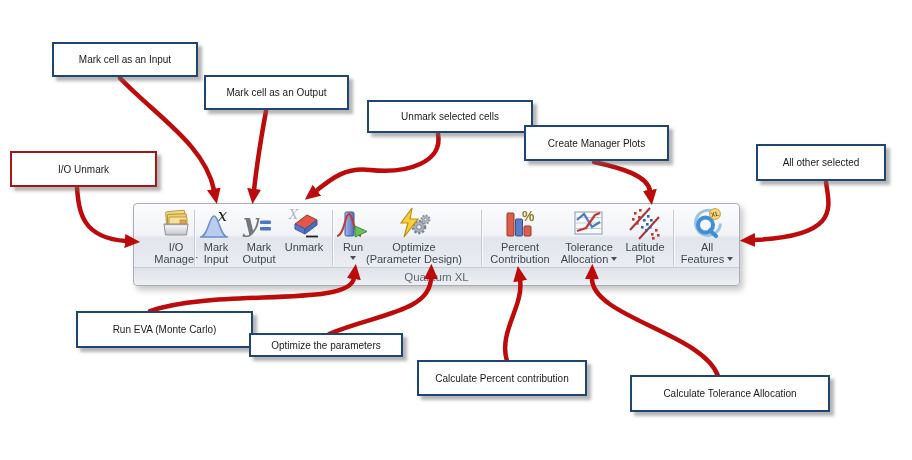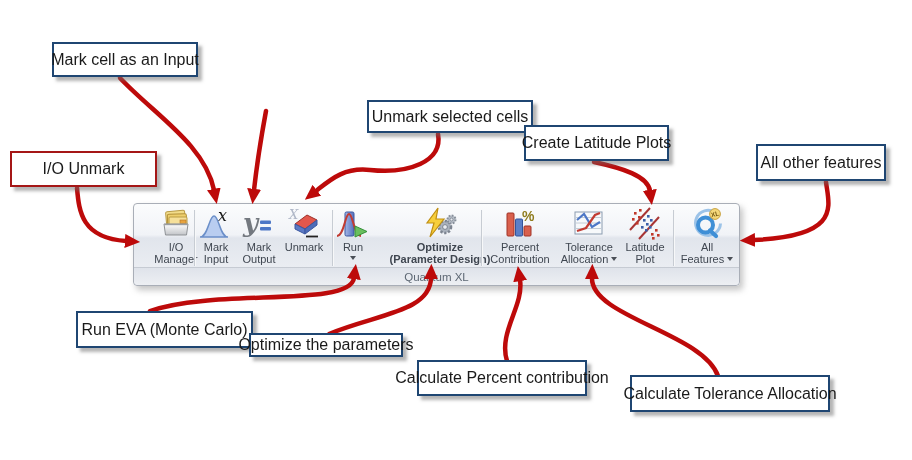--- a/index.html
+++ b/index.html
@@ -6,21 +6,21 @@
   #stage{
     position:relative;width:912px;height:460px;background:#fff;overflow:hidden;
     font-family:"Liberation Sans",sans-serif;
   }
   
   .callout{
     position:absolute;box-sizing:border-box;background:#fff;
     border:2px solid #1f4672;
     box-shadow:4px 4px 3px rgba(110,110,110,.5);
     display:flex;align-items:center;justify-content:center;
-    font-size:16px;color:#1a1a1a;white-space:nowrap;z-index:30;
+    font-size:10px;color:#1a1a1a;white-space:nowrap;z-index:30;
   }
   .callout.red{border-color:#a51616;}
   
   #ribbon{
     position:absolute;left:133px;top:203px;width:607px;height:83px;box-sizing:border-box;
     border:1px solid #a9aeb7;border-radius:4px;
     background:linear-gradient(180deg,#fbfcfd 0%,#f1f3f7 38%,#e1e5ec 42%,#eaedf2 78%,#dde1e9 100%);
     box-shadow:3px 4px 6px rgba(110,110,110,.4);
     z-index:10;
   }
@@ -143,21 +143,21 @@
       <div class="lbl">
         <div class="lbl-line">
             <span>Run</span>
           </div>
         <div class="lbl-line" style="margin-top:3px;">
             <span class="caret"></span>
           </div>
       </div>
     </div>
 
-    <div class="rbtn" style="left:255px;width:102px;font-weight:bold;">
+    <div class="rbtn" style="left:229px;width:102px;">
       <svg class="ric" viewBox="0 0 34 34">
         <circle cx="22" cy="20" r="6" fill="#aab2bd" stroke="#7c8490" stroke-width="2.6" stroke-dasharray="2.2 1.7"></circle>
         <circle cx="22" cy="20" r="2.4" fill="#e9ecf1" stroke="#7c8490"></circle>
         <circle cx="28.5" cy="12.5" r="4" fill="#b6bdc7" stroke="#868e99" stroke-width="2" stroke-dasharray="1.7 1.4"></circle>
         <circle cx="28.5" cy="12.5" r="1.5" fill="#e9ecf1" stroke="#868e99"></circle>
         <path d="M15 1 L4 16 L11 16 L7 30 L21 12 L13 12 Z" fill="#f7cf3c" stroke="#c08f12" stroke-width="1.2"></path>
       </svg>
       <div class="lbl">
         <div class="lbl-line">
             <span>Optimize</span>
@@ -285,28 +285,31 @@
     <path class="arr" marker-end="url(#ah)" d="M 507 361 C 498 332, 524 306, 520 280"></path>
     <path class="arr" marker-end="url(#ah)" d="M 718 376 C 703 333, 591 317, 592 278"></path>
   </svg>
 
   <div class="callout red" style="left:10px;top:151px;width:147px;height:36px;">
     <span>I/O Unmark</span>
   </div>
   <div class="callout" style="left:52px;top:42px;width:146px;height:35px;">
     <span>Mark cell as an Input</span>
   </div>
+  <div class="callout" style="left:204px;top:75px;width:145px;height:35px;">
+    <span>Mark cell as an Output</span>
+  </div>
   <div class="callout" style="left:367px;top:100px;width:166px;height:33px;">
     <span>Unmark selected cells</span>
   </div>
   <div class="callout" style="left:524px;top:125px;width:145px;height:36px;">
-    <span>Create Latitude Plots</span>
+    <span>Create Manager Plots</span>
   </div>
   <div class="callout" style="left:756px;top:144px;width:130px;height:37px;">
-    <span>All other features</span>
+    <span>All other selected</span>
   </div>
   <div class="callout" style="left:76px;top:311px;width:177px;height:37px;">
     <span>Run EVA (Monte Carlo)</span>
   </div>
   <div class="callout" style="left:249px;top:333px;width:154px;height:24px;">
     <span>Optimize the parameters</span>
   </div>
   <div class="callout" style="left:417px;top:360px;width:170px;height:36px;">
     <span>Calculate Percent contribution</span>
   </div>

